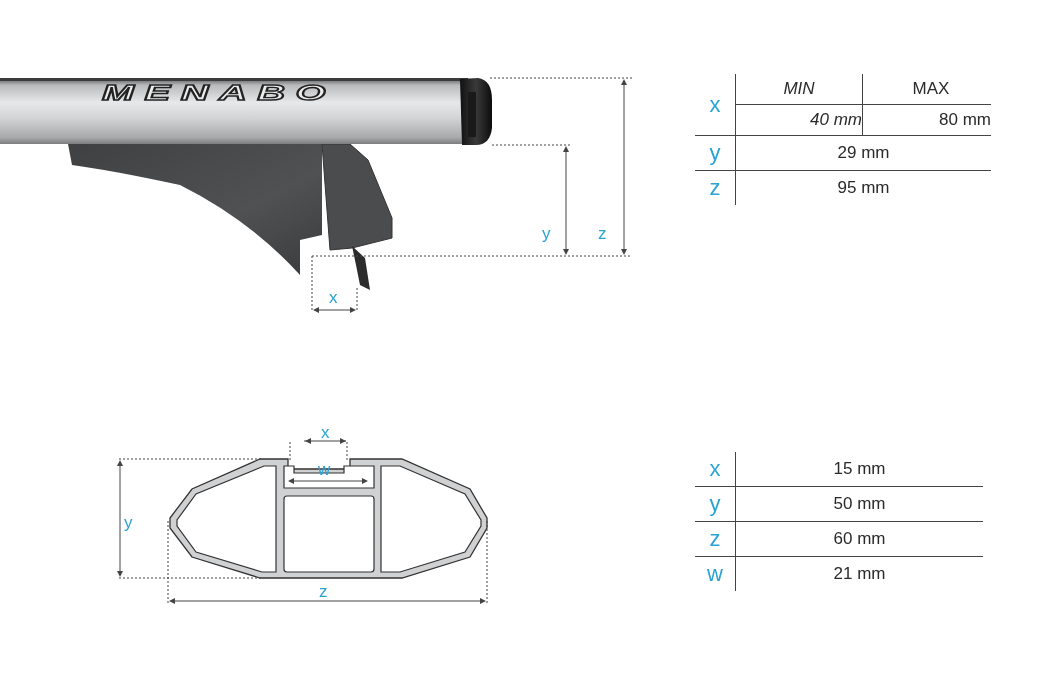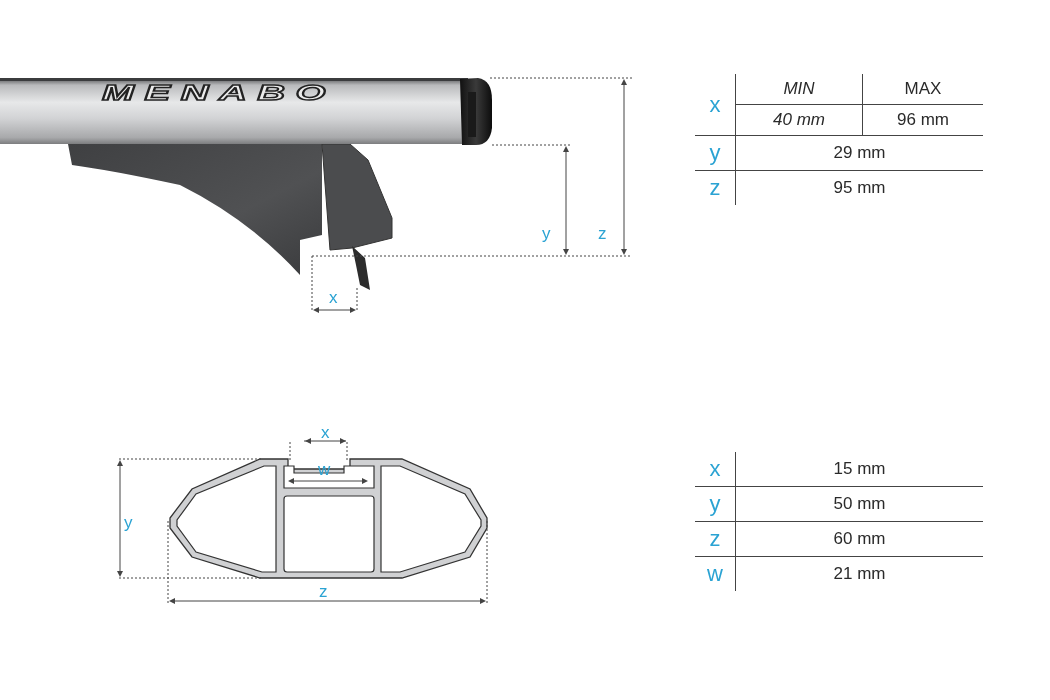--- a/index.html
+++ b/index.html
@@ -4,23 +4,23 @@
 <style>
   html, body { margin:0; padding:0; background:#ffffff; }
   body { width:1050px; height:700px; position:relative; overflow:hidden; font-family:"Liberation Sans", sans-serif; }
   .spec-table { position:absolute; border-collapse:collapse; color:#2a2a2a; font-size:17px; }
   .spec-table td { padding:0; text-align:center; height:34px; }
   .lbl { color:#2ba3d3; font-size:22px; width:40px; text-align:center; }
   .t1 { left:695px; top:74px; }
   .t1 .lbl { border-right:1px solid #444; }
   .t1 .row-sep td { border-top:1px solid #444; }
   .t1 .c1 { width:126px; }
-  .t1 .c2 { width:120px; }
+  .t1 .c2 { width:120px;padding-left:8px; }
   .t1 .c1b { border-right:1px solid #444;font-style:italic; }
-  .t1 .inner { border-top:1px solid #444; }
+  .t1 .inner { border-top:1px solid #444;text-align:right; }
   .t2 { left:695px; top:452px; }
   .t2 .lbl { border-right:1px solid #444; }
   .t2 .val { width:247px; }
   .t2 tr + tr td { border-top:1px solid #444; }
   .dim-label { position:absolute; color:#2ba3d3; font-size:17px; }
   svg { position:absolute; left:0; top:0; }
 </style>
 </head>
 <body>
 
@@ -119,21 +119,21 @@
 
 <table class="spec-table t1">
   <tbody>
       <tr>
     <td class="lbl" rowspan="2" style="height:60px;">x</td>
     <td class="c1 c1b" style="height:30px;">MIN</td>
     <td class="c2" style="height:30px;">MAX</td>
   </tr>
   <tr>
     <td class="c1 c1b inner" style="height:30px;">40 mm</td>
-    <td class="c2 inner" style="height:30px;">96 mm</td>
+    <td class="c2 inner" style="height:30px;">80 mm</td>
   </tr>
   <tr class="row-sep">
     <td class="lbl">y</td>
     <td colspan="2">29 mm</td>
   </tr>
   <tr class="row-sep">
     <td class="lbl">z</td>
     <td colspan="2">95 mm</td>
   </tr>
 </tbody>

